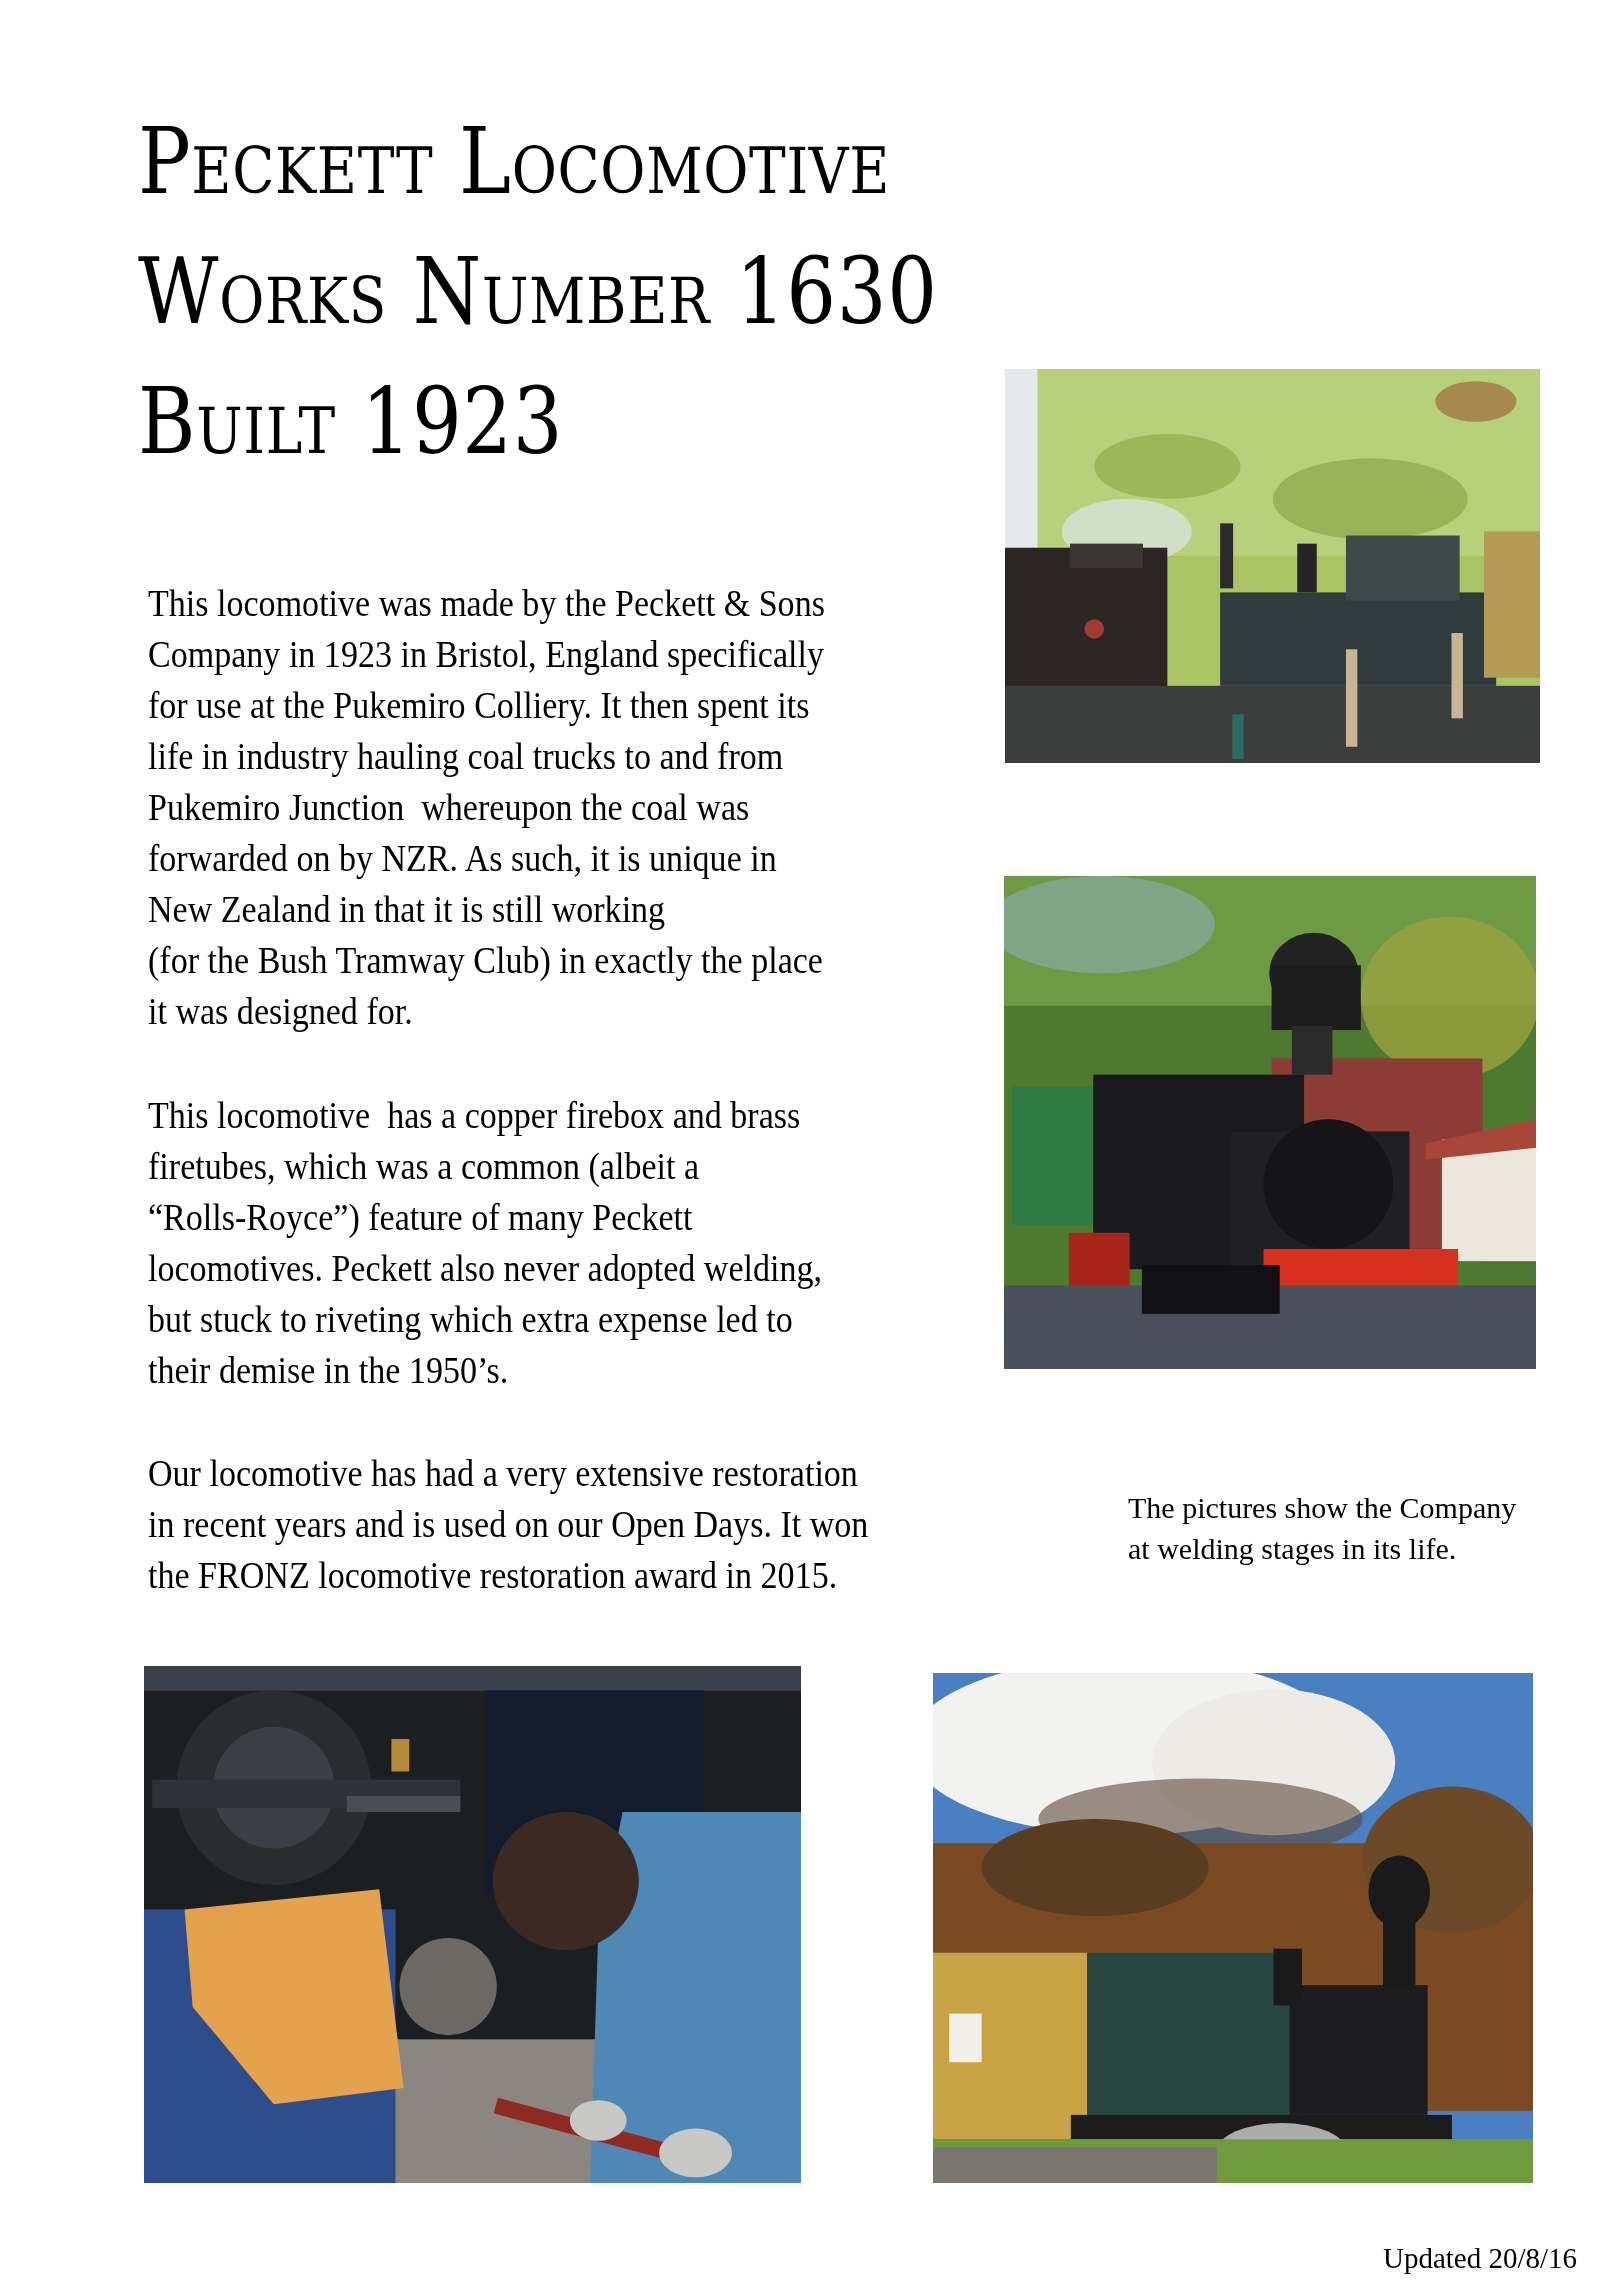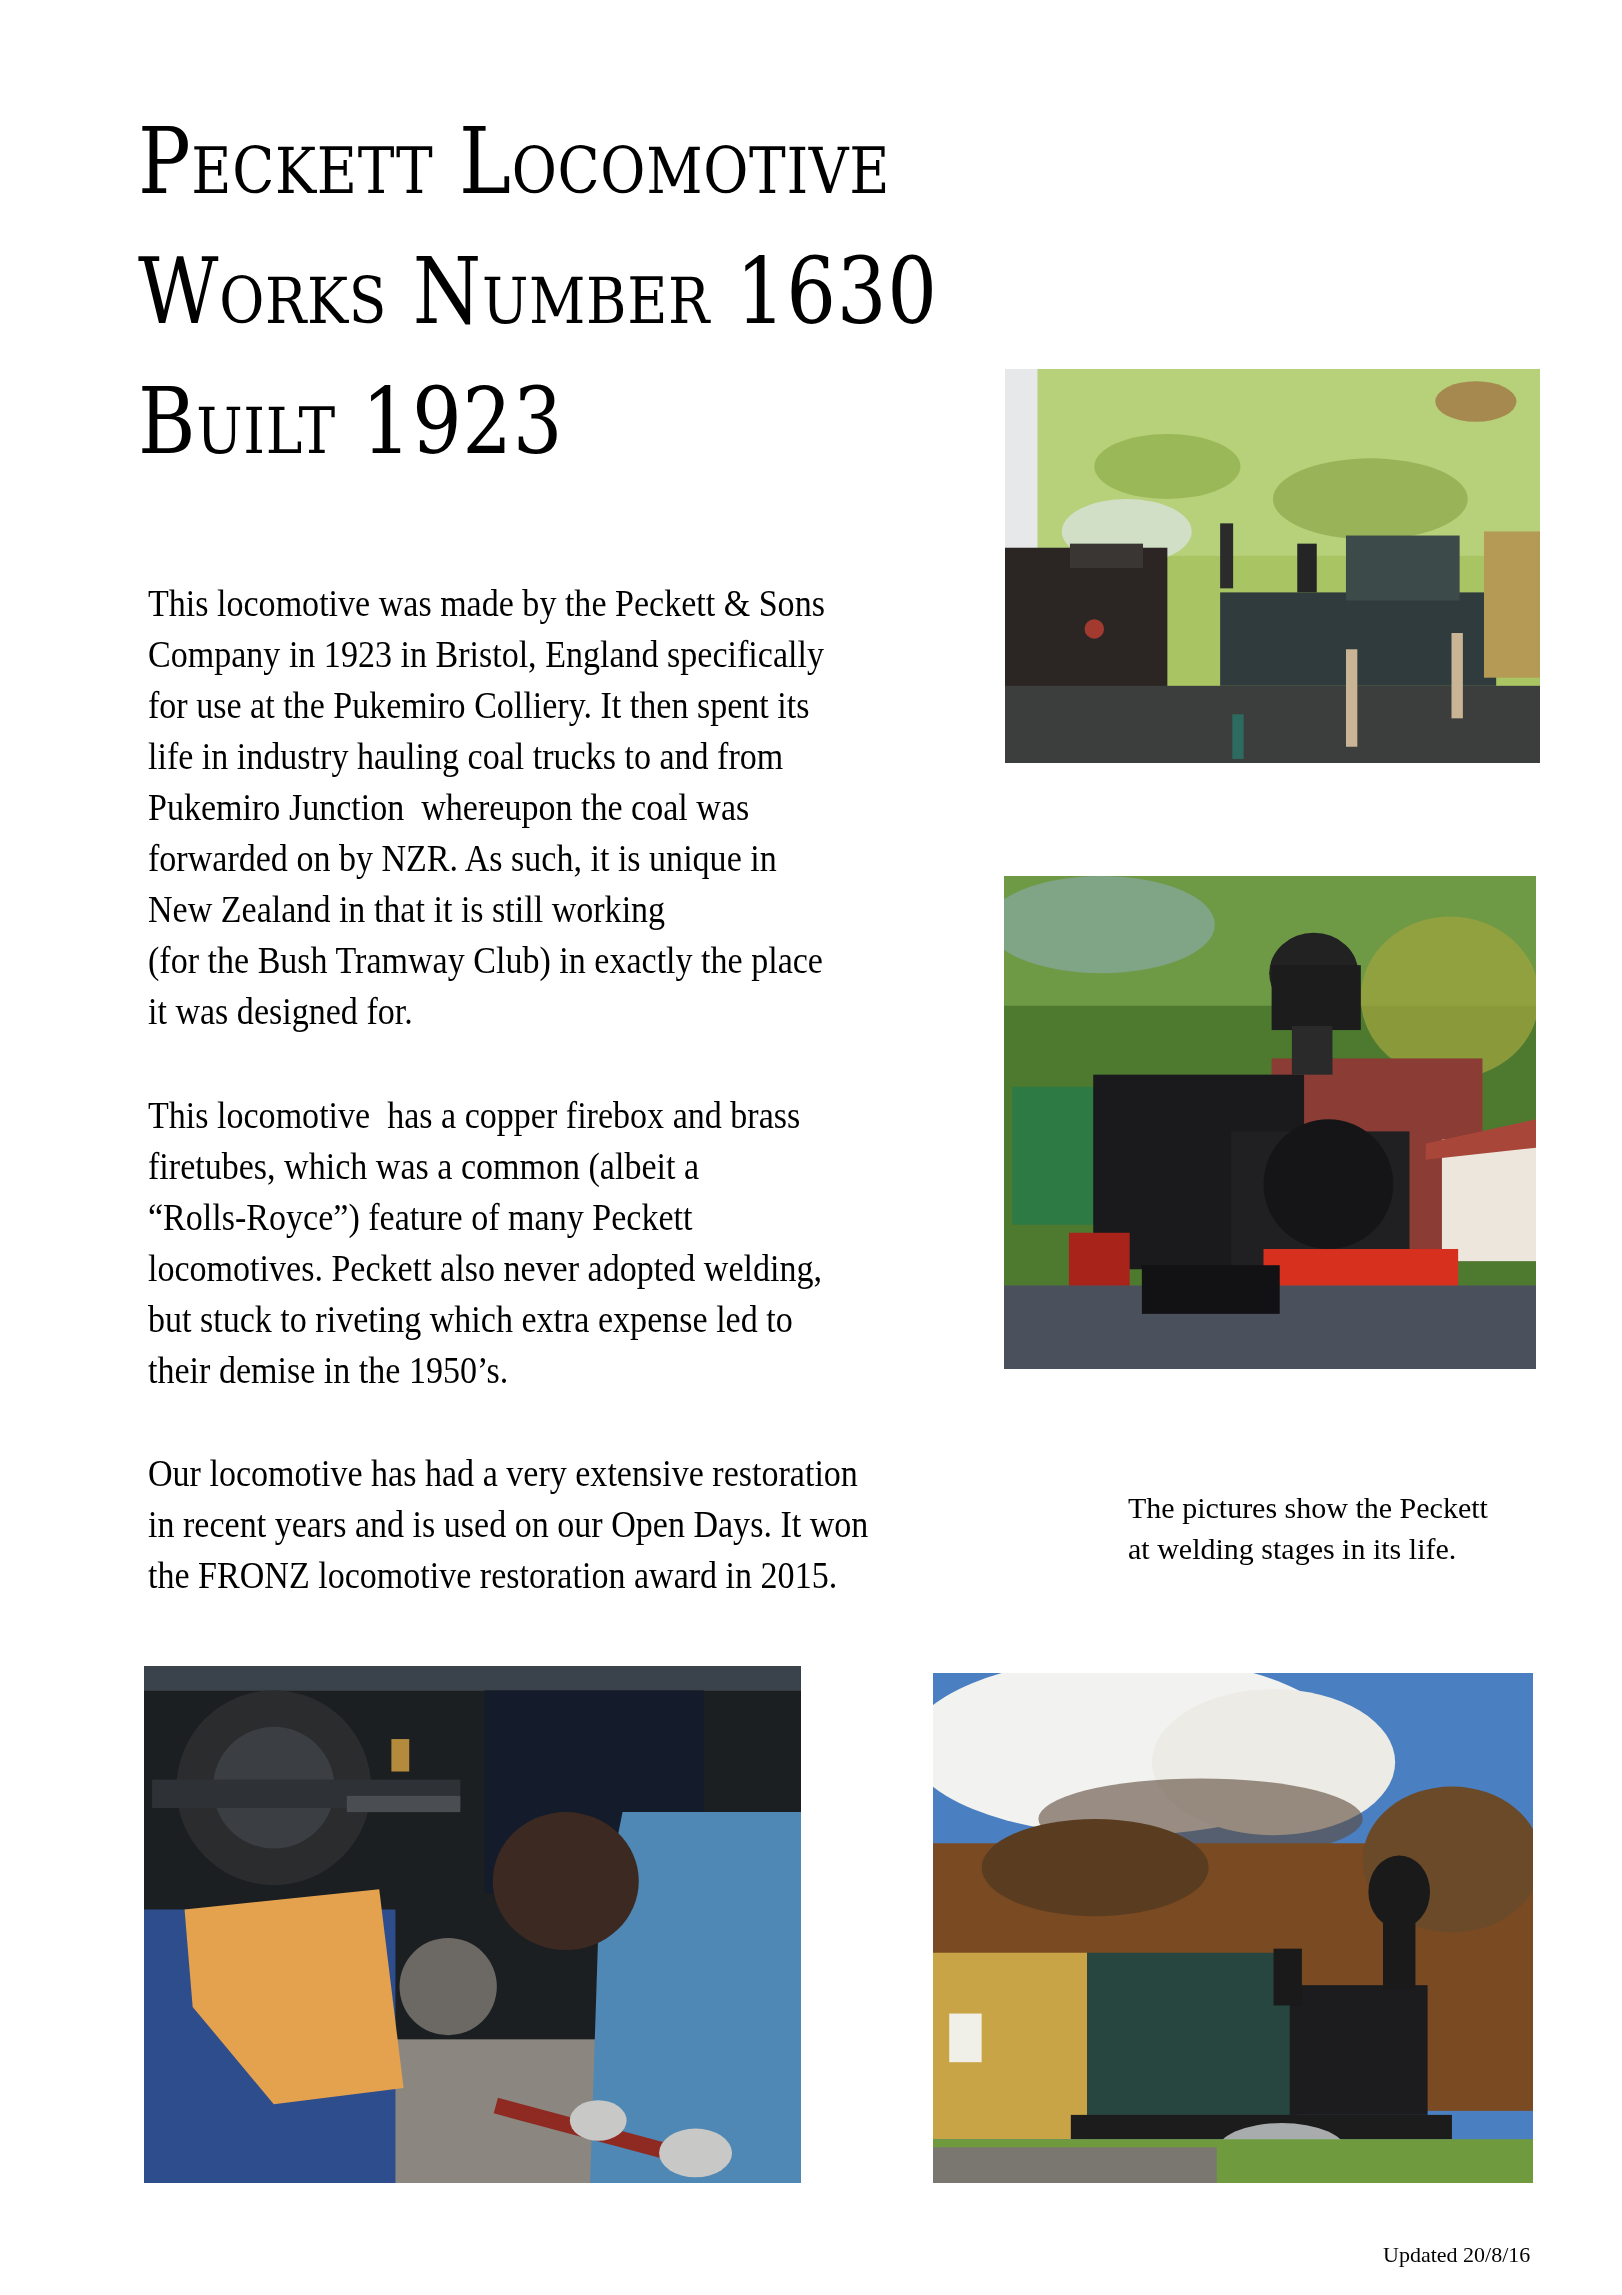--- a/index.html
+++ b/index.html
@@ -21,21 +21,21 @@
   #para1 { top:578px; }
   #para2 { top:1090px; }
   #para3 { top:1448px; }
   .caption {
     position:absolute; left:1128px; top:1487px;
     font-family:"Liberation Serif", serif; font-size:30px; line-height:41px;
   }
   .caption span { display:block; white-space:nowrap; }
   .updated {
     position:absolute; left:1383px; top:2242px;
-    font-family:"Liberation Serif", serif; font-size:22px;
+    font-family:"Liberation Serif", serif; font-size:29px;
   }
   .photo { position:absolute; overflow:hidden; }
   .photo svg { display:block; width:100%; height:100%; }
   #photo1 { left:1005px; top:369px; width:535px; height:394px; }
   #photo2 { left:1004px; top:876px; width:532px; height:493px; }
   #photo3 { left:144px; top:1666px; width:657px; height:517px; }
   #photo4 { left:933px; top:1673px; width:600px; height:510px; }
 </style>
 </head>
 <body>
@@ -67,21 +67,21 @@
   <span>their demise in the 1950’s.</span>
 </div>
 
 <div class="body-text" id="para3">
   <span>Our locomotive has had a very extensive restoration</span>
   <span>in recent years and is used on our Open Days. It won</span>
   <span>the FRONZ locomotive restoration award in 2015.</span>
 </div>
 
 <div class="caption">
-  <span>The pictures show the Peckett</span>
+  <span>The pictures show the Company</span>
   <span>at welding stages in its life.</span>
 </div>
 
 <div class="photo" id="photo1">
   <svg viewBox="0 0 659 485" preserveAspectRatio="none">
     <rect width="659" height="485" fill="#a8c463"></rect>
     <rect y="0" width="659" height="230" fill="#b7d07a"></rect>
     <ellipse cx="200" cy="120" rx="90" ry="40" fill="#8fae4a" opacity="0.7"></ellipse>
     <ellipse cx="450" cy="160" rx="120" ry="50" fill="#8aa64a" opacity="0.7"></ellipse>
     <ellipse cx="580" cy="40" rx="50" ry="25" fill="#9a5a32" opacity="0.6"></ellipse>

